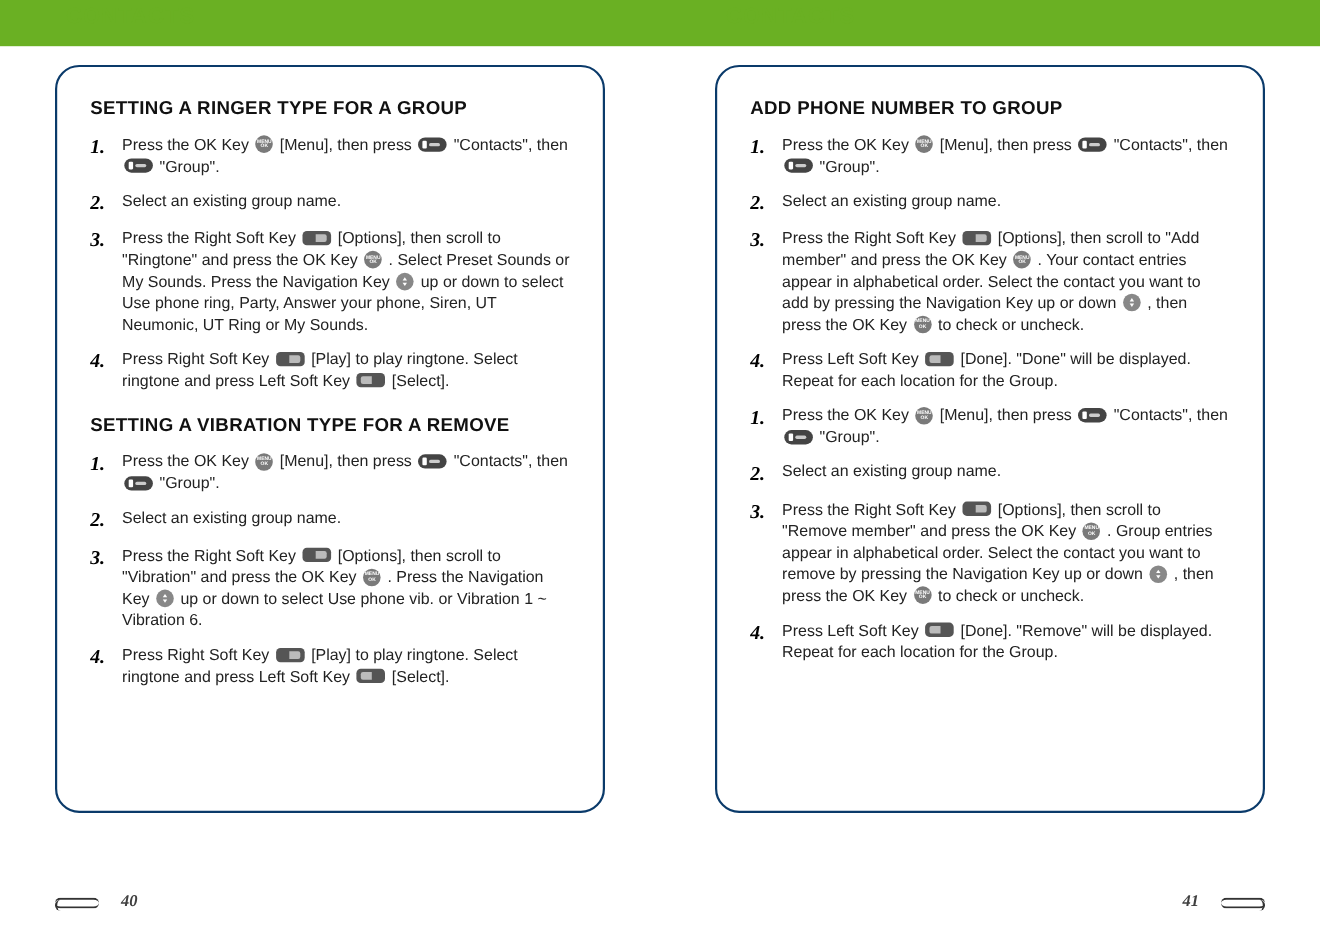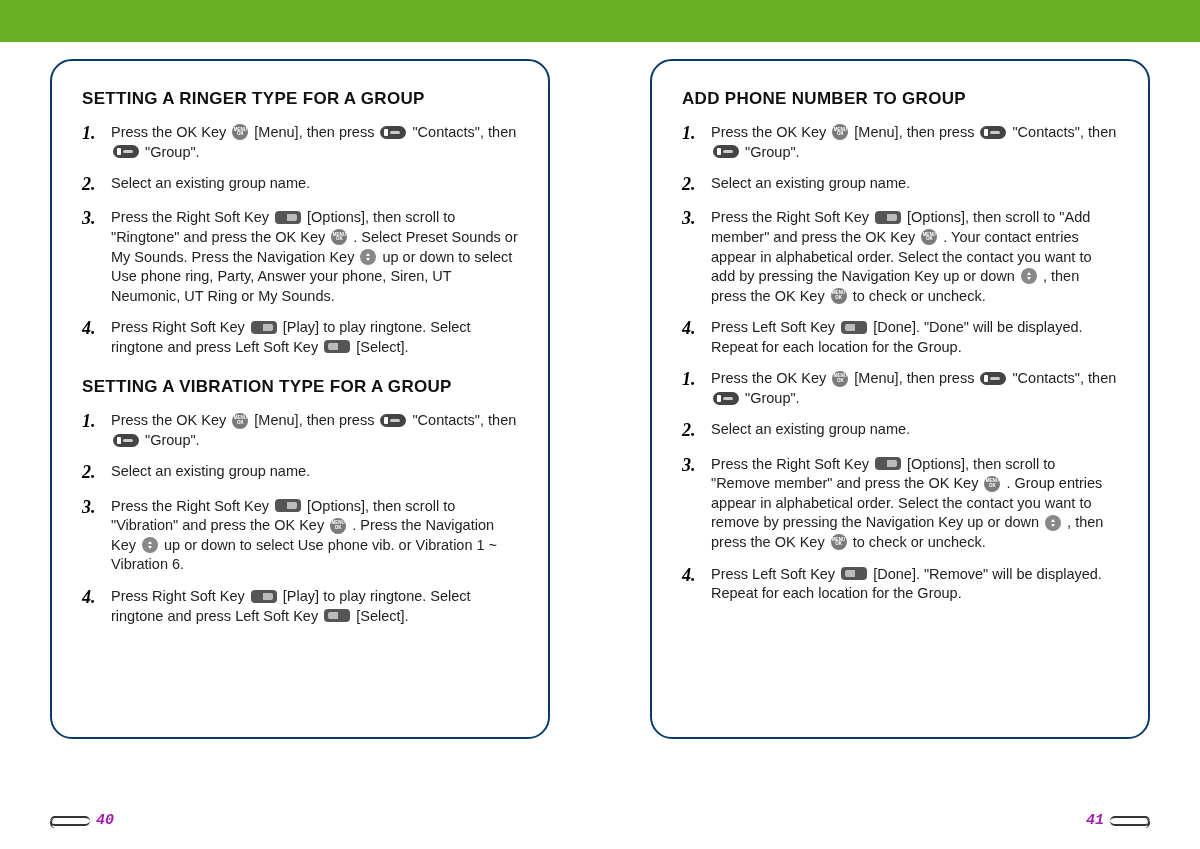--- a/index.html
+++ b/index.html
@@ -101,25 +101,25 @@
     .icon.soft.softr::after { content: ""; position: absolute; right: 4px; top: 3px; width: 10px; height: 7px; background: #bbb; border-radius: 0 2px 2px 0; }
     .icon.nav { background: #888; border-radius: 50%; width: 16px; height: 16px; }
     .icon.nav::before { content: ""; position: absolute; top: 2px; left: 6px; border: 2px solid transparent; border-bottom: 3px solid #fff; }
     .icon.nav::after { content: ""; position: absolute; bottom: 2px; left: 6px; border: 2px solid transparent; border-top: 3px solid #fff; }
     .page-num {
       position: absolute;
       bottom: 20px;
       font-weight: 700;
       font-style: italic;
       font-size: 15px;
-      font-family: Liberation Mono, monospace;
-      color: #a21caf;
+      font-family: Liberation Serif, serif;
+      color: #404040;
       display: flex;
       align-items: center;
-      gap: 6px;
+      gap: 20px;
     }
     .page-num.left { left: 50px; }
     .page-num.right { right: 50px; }
     .pn-line-outer {
       display: inline-block;
       width: 40px;
       height: 10px;
       border-top: 2px solid #333;
       border-bottom: 2px solid #333;
       border-radius: 6px;
@@ -150,21 +150,21 @@
   </li>
           <li class="step">
     <span class="step-num">3.</span>
     <span class="step-text">Press the Right Soft Key <span class="icon soft softr"></span> [Options], then scroll to "Ringtone" and press the OK Key <span class="icon ok"></span> . Select Preset Sounds or My Sounds. Press the Navigation Key <span class="icon nav"></span> up or down to select Use phone ring, Party, Answer your phone, Siren, UT Neumonic, UT Ring or My Sounds.</span>
   </li>
           <li class="step">
     <span class="step-num">4.</span>
     <span class="step-text">Press Right Soft Key <span class="icon soft softr"></span> [Play] to play ringtone. Select ringtone and press Left Soft Key <span class="icon soft softl"></span> [Select].</span>
   </li>
         </ol>
-        <div class="section-heading">SETTING A VIBRATION TYPE FOR A GROUP</div>
+        <div class="section-heading">SETTING A VIBRATION TYPE FOR A REMOVE</div>
       <ol class="steps">
           <li class="step">
     <span class="step-num">1.</span>
     <span class="step-text">Press the OK Key <span class="icon ok"></span> [Menu], then press <span class="icon key"></span> "Contacts", then <span class="icon key"></span> "Group".</span>
   </li>
           <li class="step">
     <span class="step-num">2.</span>
     <span class="step-text">Select an existing group name.</span>
   </li>
           <li class="step">

